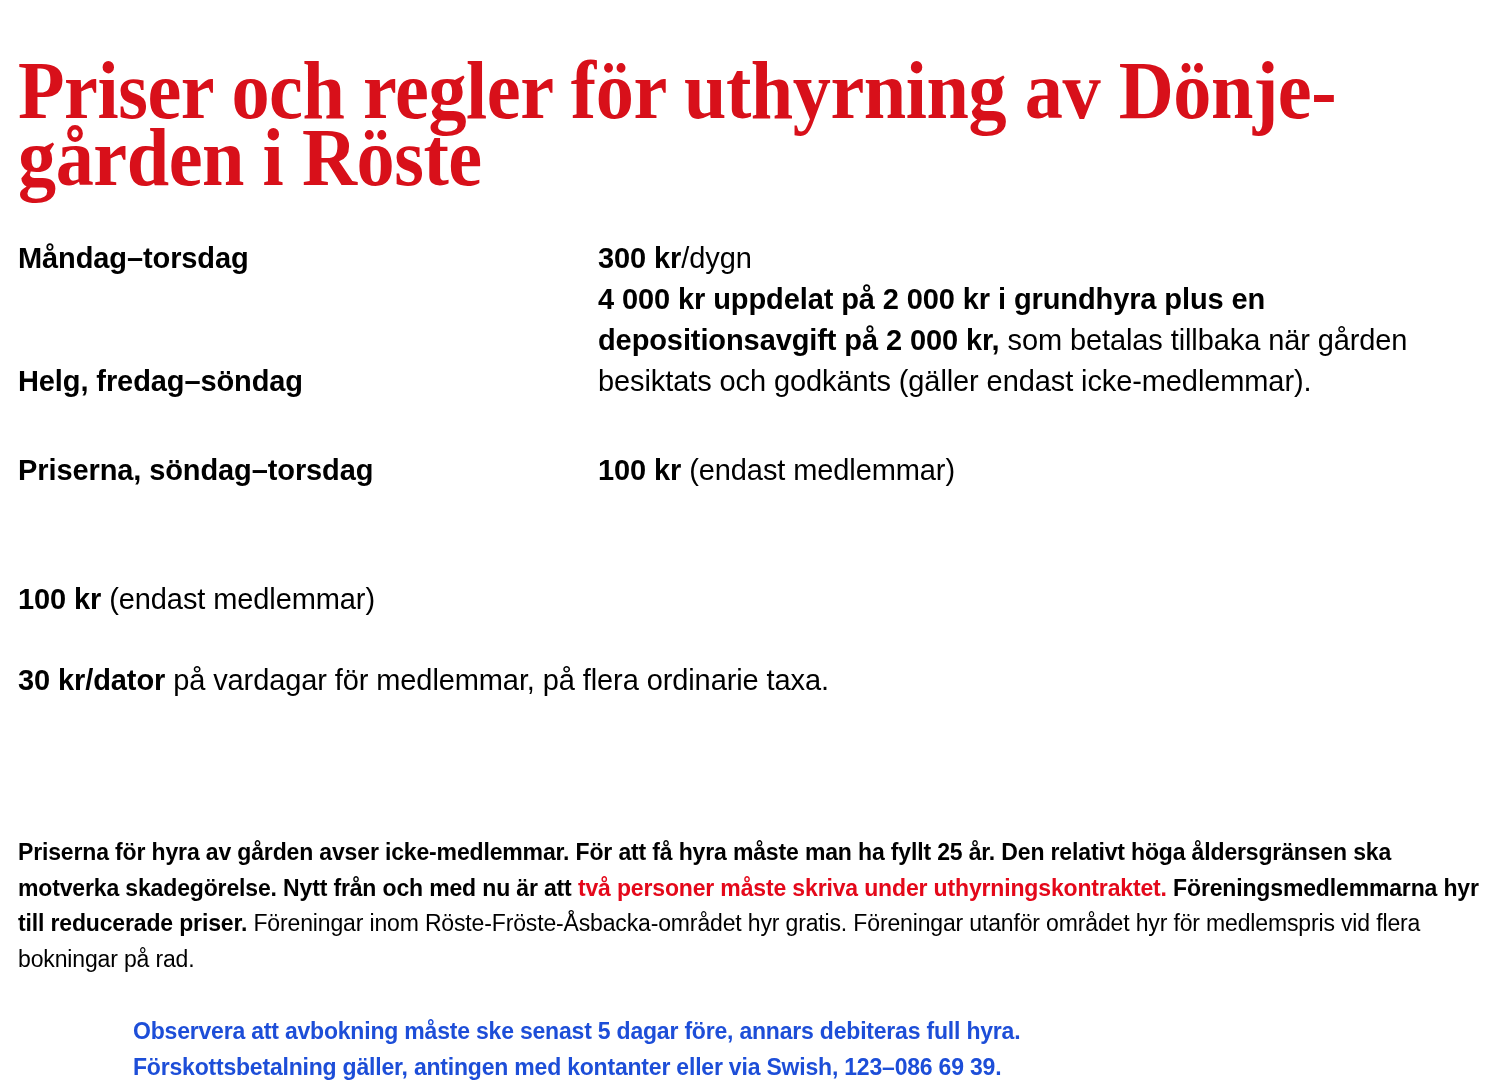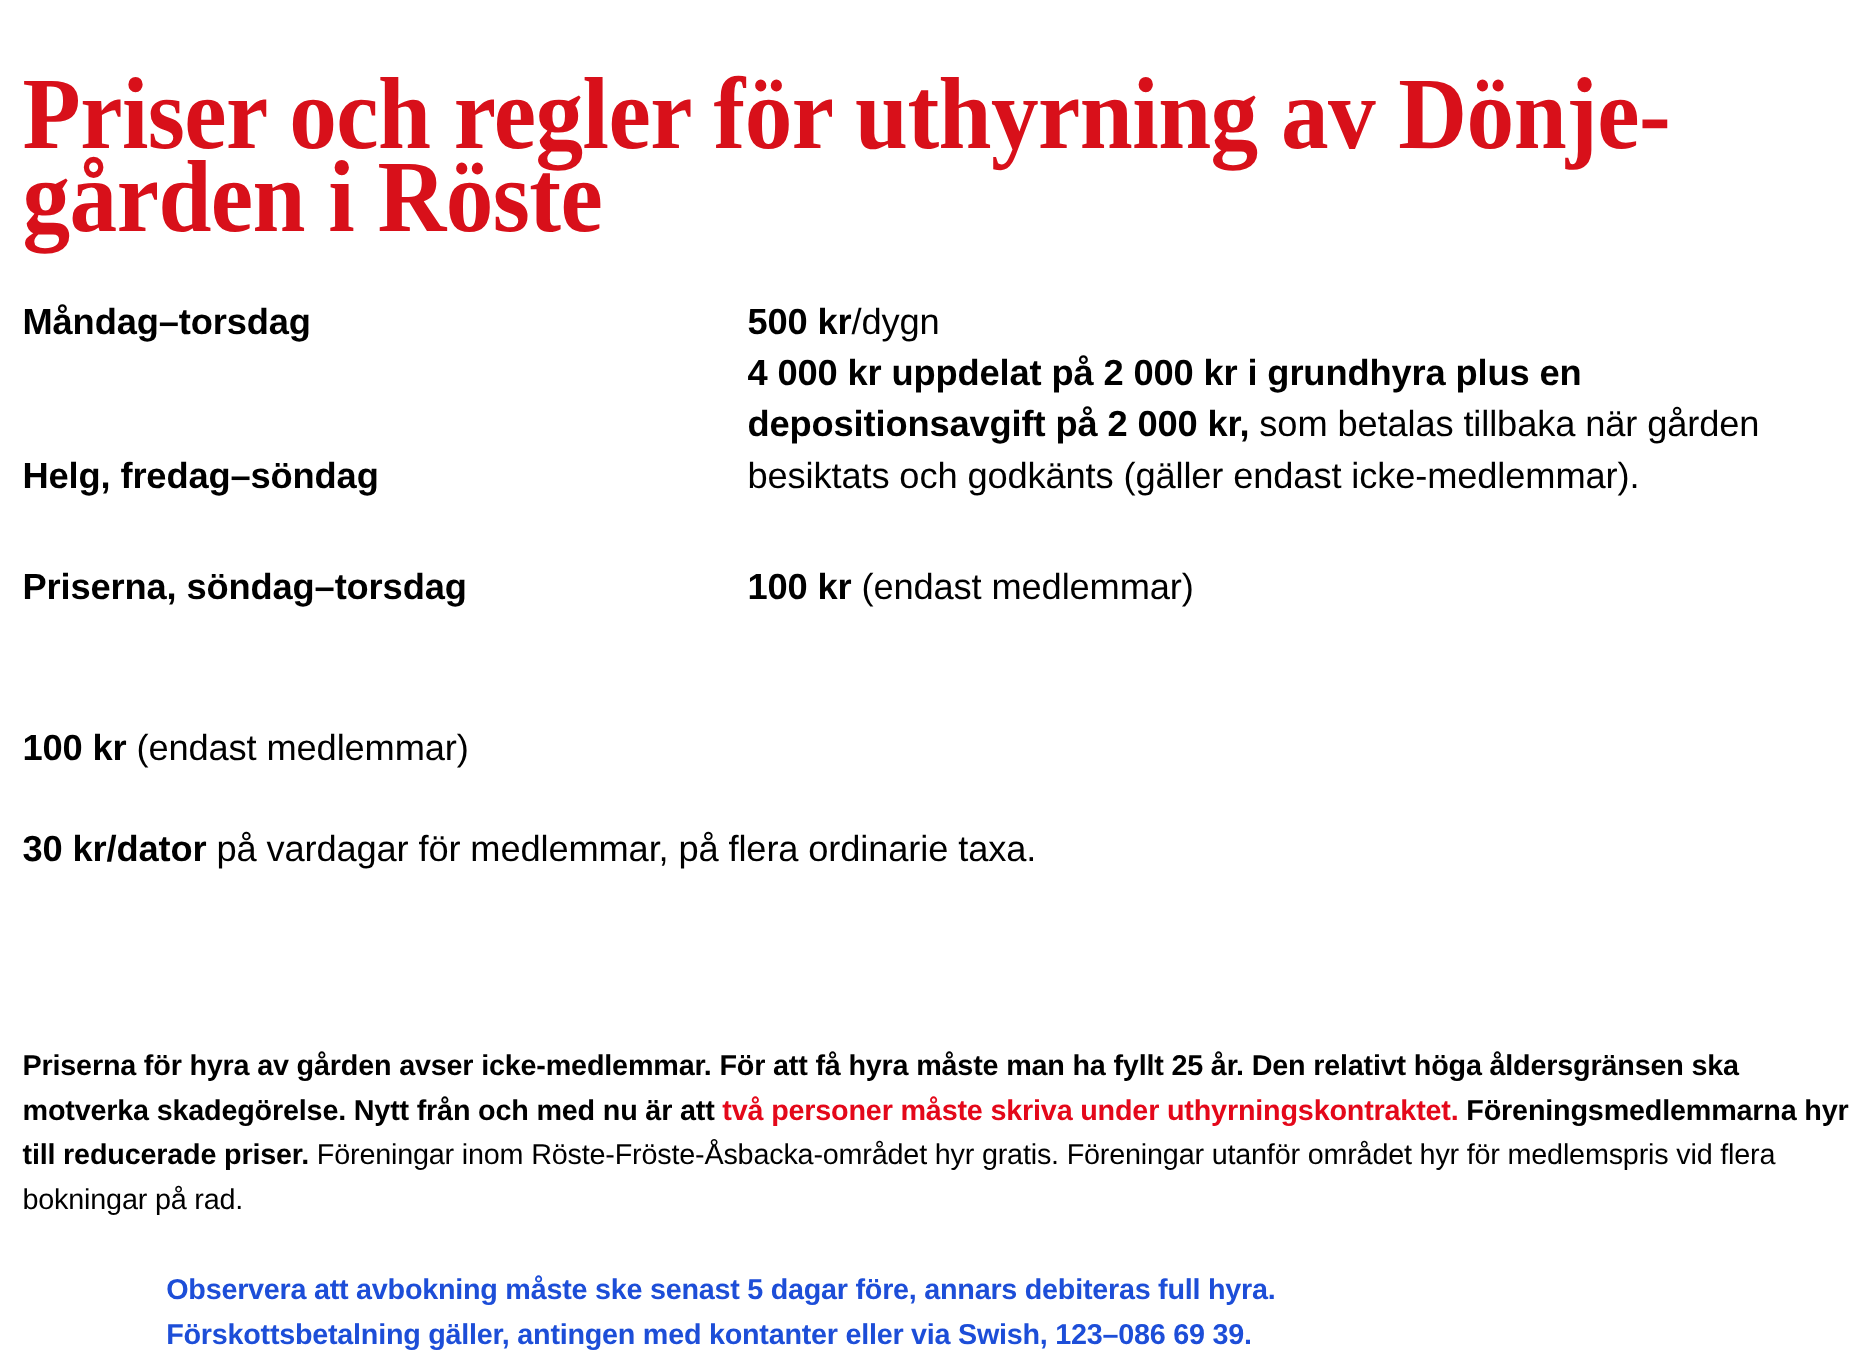--- a/index.html
+++ b/index.html
@@ -98,21 +98,21 @@
 </head>
 <body>
 
 <h1 class="title">Priser och regler för uthyrning av Dönje-
 gården i Röste</h1>
 
 <div class="pricelist">
 
   <div class="prow">
     <div class="plabel">Måndag–torsdag</div>
-    <div class="pvalue"><b>500 kr</b><span>/dygn</span></div>
+    <div class="pvalue"><b>300 kr</b><span>/dygn</span></div>
   </div>
 
   <div class="prow">
     <div class="plabel">Helg, fredag–söndag</div>
     <div class="pvalue"><b> 4 000 kr uppdelat på 2 000 kr i grundhyra plus en depositionsavgift på 2 000 kr,</b><span> som betalas tillbaka när gården besiktats och godkänts (gäller endast icke-medlemmar).</span></div>
   </div>
 
   <div class="gap-a"></div>
 
   <div class="prow">

